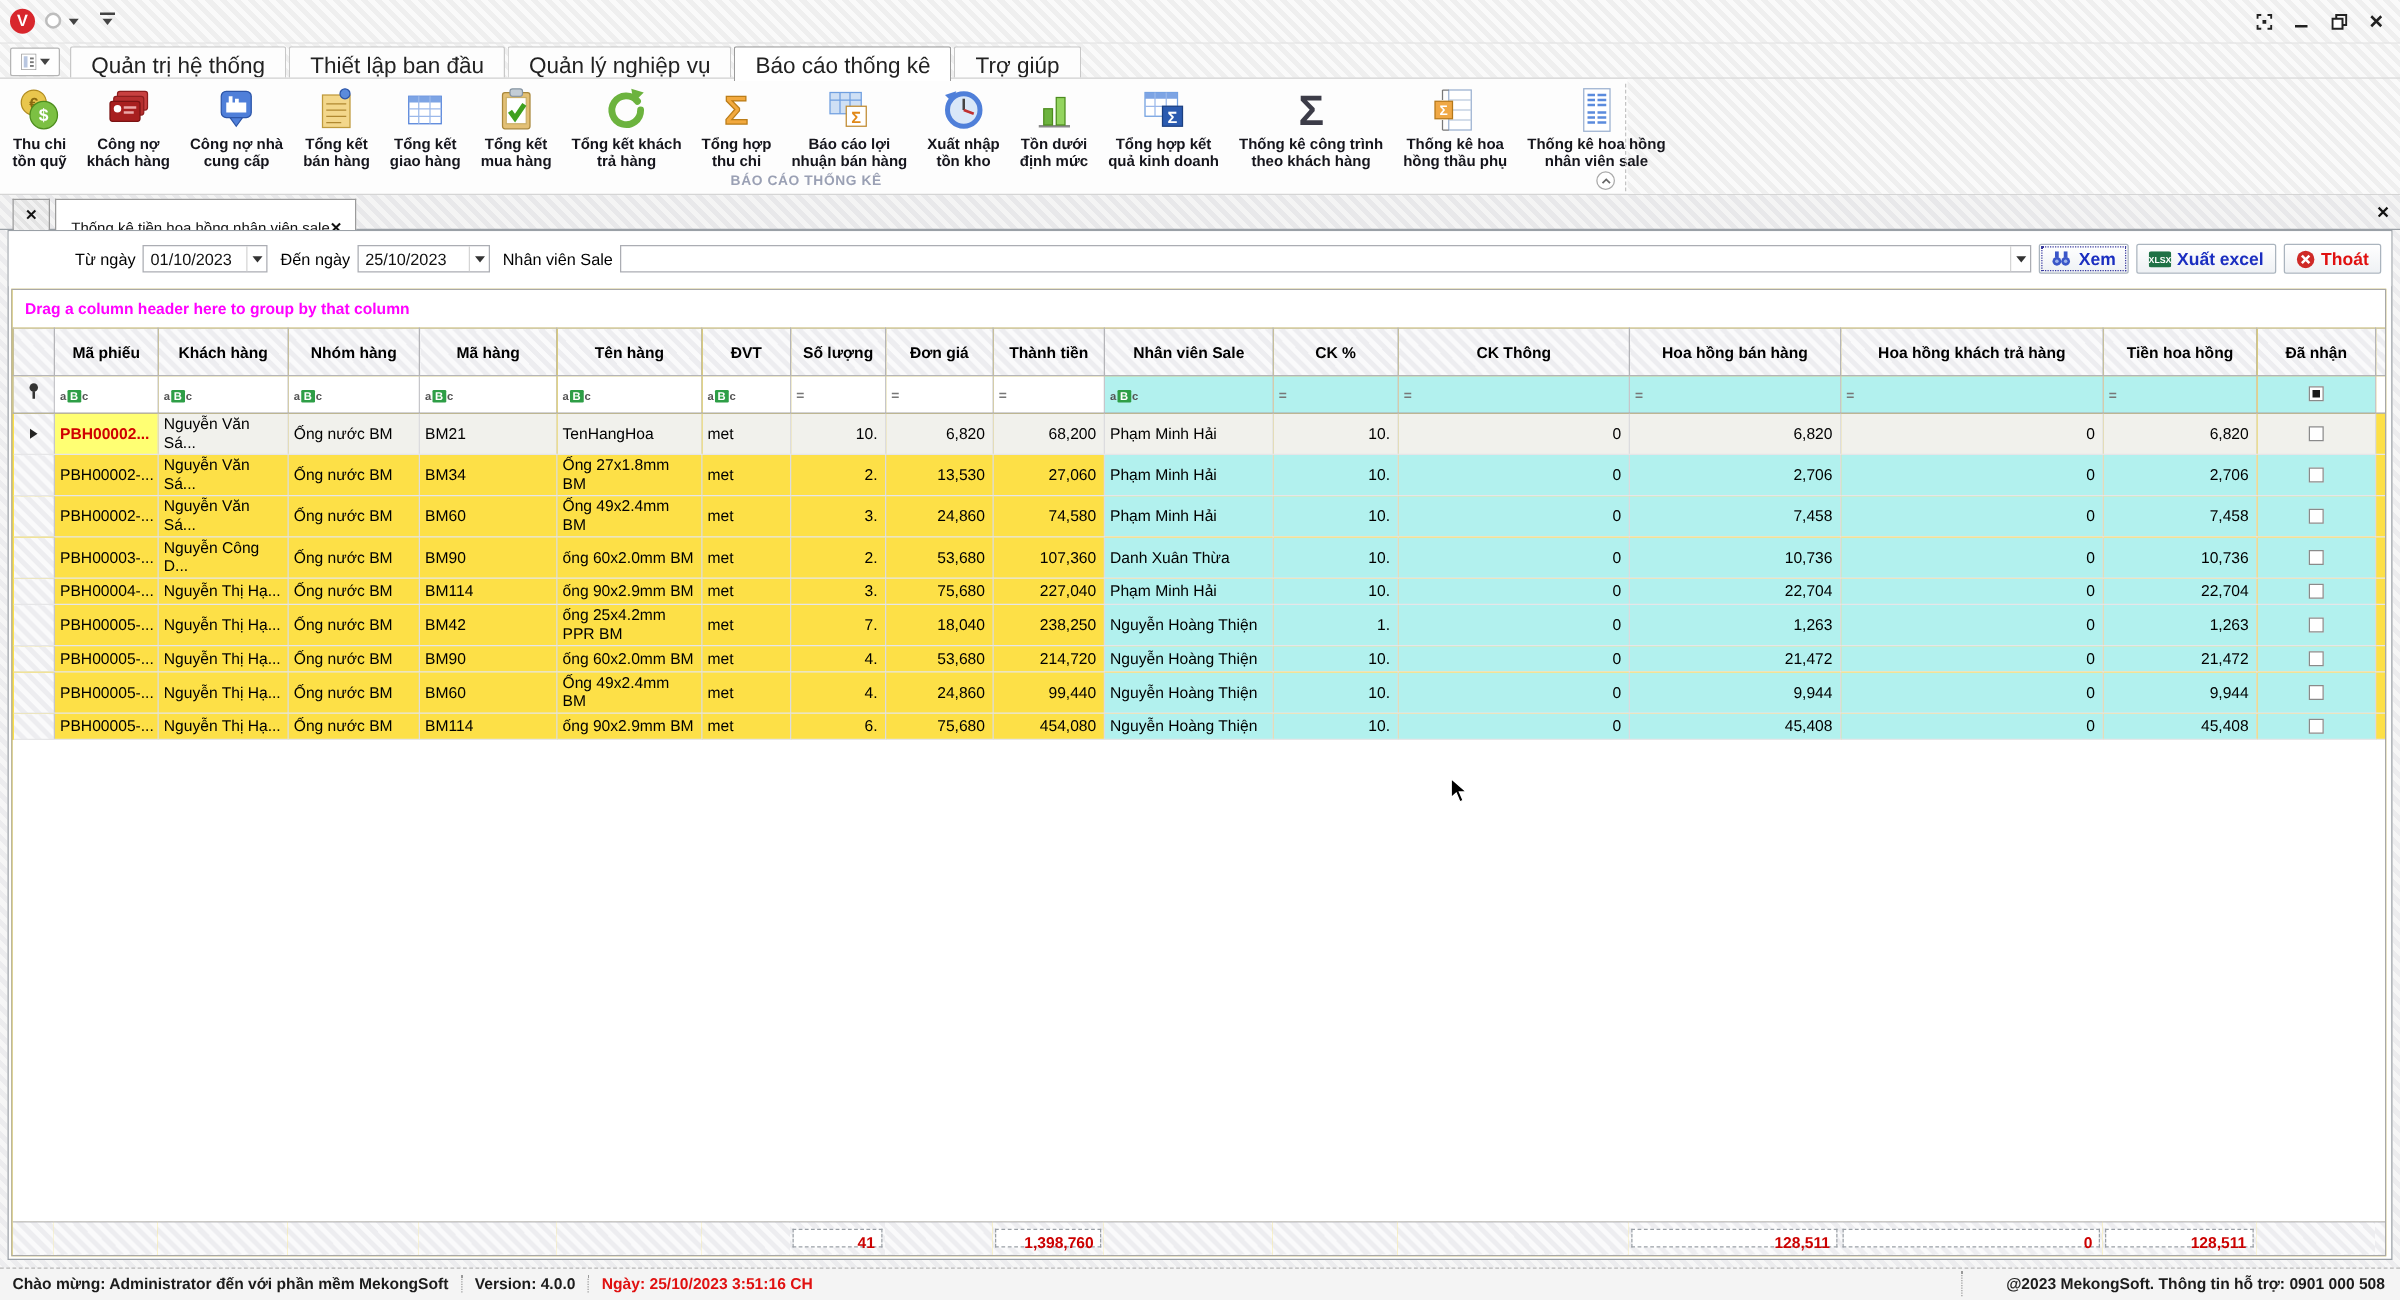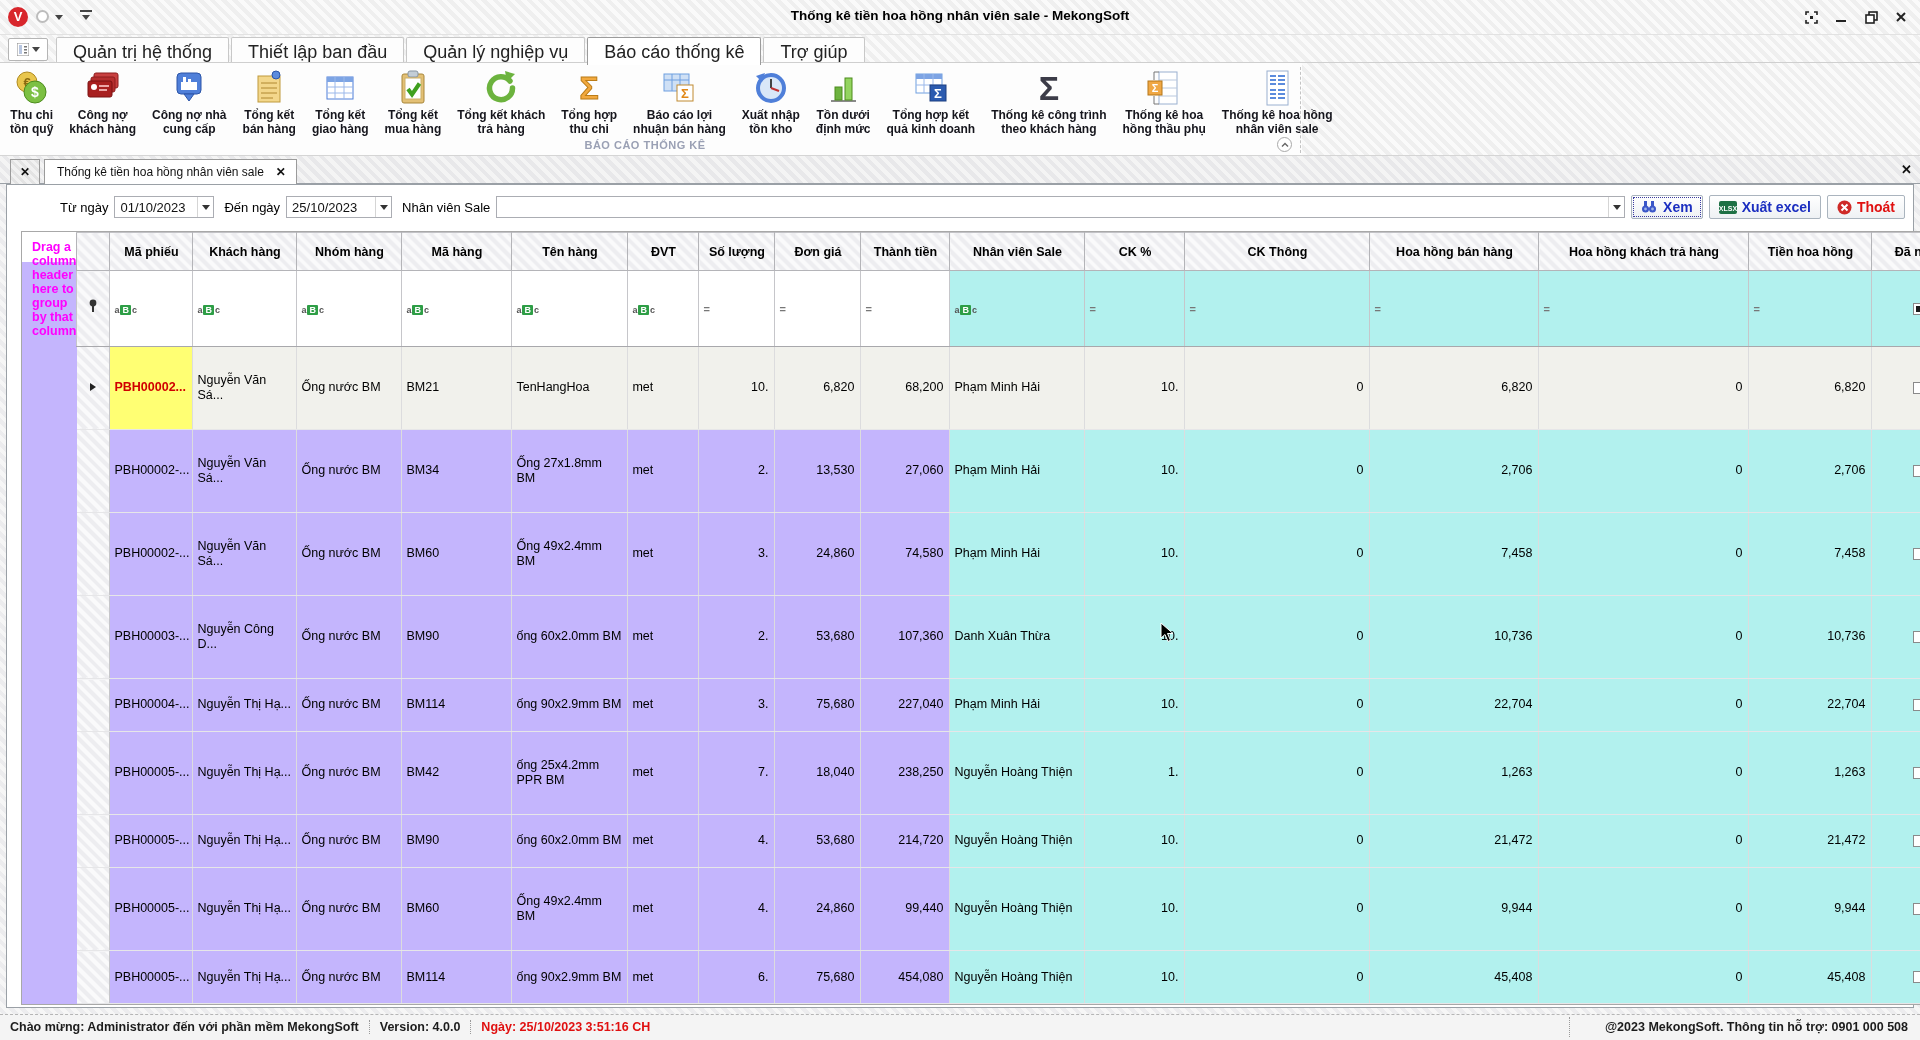--- a/index.html
+++ b/index.html
@@ -56,21 +56,21 @@
   #toolbar .hatch-right { position:absolute; left:1302px; top:0; right:0; bottom:0;
     background:repeating-linear-gradient(45deg,#fafafa 0 4px,#efefef 4px 8px); }
 
   
   #tabstrip { position:absolute; left:0; top:156px; width:1920px; height:28px;
     background:repeating-linear-gradient(45deg,#f4f4f4 0 4px,#e8e8ea 4px 8px); border-bottom:1px solid #9aa0a6; }
   #ts-close-left { position:absolute; left:10px; top:3px; width:30px; height:25px; border:1px solid #9b9b9b;
     border-bottom:none; background:repeating-linear-gradient(45deg,#f1f1f1 0 3px,#e3e3e3 3px 6px);
     text-align:center; font-weight:bold; font-size:12px; padding-top:5px; }
   #doc-tab { position:absolute; left:44px; top:3px; height:26px; background:#fff; border:1px solid #9b9b9b;
-    border-bottom:none; padding:5px 10px 0 12px; font-size:12px; display:flex; gap:12px; }
+    border-bottom:none; padding:15px 10px 0 12px; font-size:12px; display:flex; gap:0; }
   #doc-tab b { font-size:12px; }
   #ts-close-right { position:absolute; right:8px; top:6px; font-weight:bold; font-size:13px; }
 
   
   #docpanel { position:absolute; left:6px; top:184px; width:1908px; height:824px; background:#fff;
     border:1px solid #9aa0a6; }
 
   
   #filterbar { position:absolute; left:0; top:0; width:100%; height:44px; background:#fff; }
   #filterbar .lbl { font-size:13px; color:#000;margin-left:43px; }
@@ -81,22 +81,22 @@
   .arrow i { width:0; height:0; border-left:4px solid transparent; border-right:4px solid transparent;
     border-top:5px solid #333; }
   #flt-row { position:absolute; left:10px; top:10px; display:flex; align-items:center; gap:6px; width:1888px; }
   .fbtn { height:24px; border:1px solid #aab4be; border-radius:2px;
     background:linear-gradient(#ffffff,#eef1f4); display:flex; align-items:center; gap:5px;
     padding:0 9px; font-size:14px; font-weight:bold; color:#1b2ec0; }
   .fbtn.focused { outline:1px dotted #3a3aa0; outline-offset:-3px;align-items:center; }
   .fbtn.exit { color:#e01010; }
 
   
-  #grid { position:absolute; left:14px; top:46px; width:1900px; height:774px; border:1px solid #a8a8a8;
-    background:#c4b5fd; display:flex; flex-direction:row; overflow:hidden; }
+  #grid { position:absolute; left:2px; top:46px; width:1900px; height:774px; border:1px solid #a8a8a8;
+    background:#fde047; display:flex; flex-direction:column; overflow:hidden; }
   #group-hint { height:30px; padding:8px 0 0 10px; font-size:12.5px; font-weight:bold; color:#ff00ff; background:#fff; }
   table.grid-table { table-layout:fixed; border-collapse:collapse; width:1898px; }
   .hdr th { height:38px; font-size:12.5px; font-weight:bold; color:#000; text-align:center;
     background:repeating-linear-gradient(45deg,#fafafb 0 4px,#ededf0 4px 8px);
     border:1px solid #b4b4b8; border-top:1px solid #c2c2c6; overflow:hidden; white-space:nowrap; }
   .fltr td { height:30px; background:#fff; border:1px solid #c6c6ca; border-bottom:1px solid #a8a8ac;
     padding:0 4px; overflow:hidden; }
   .fltr td.cyan { background:#b2f1ee; }
   .fltr td.ind { background:repeating-linear-gradient(45deg,#fafafb 0 4px,#ededf0 4px 8px); text-align:center; }
   .abc { font-size:9px; font-weight:bold; color:#555; display:inline-flex; align-items:center; gap:1px; }
@@ -136,21 +136,20 @@
 <body>
 
 <div id="titlebar">
   <div id="app-logo">V</div>
   <div id="qat-circle"></div>
   <div class="tiny-caret" id="qat-caret"></div>
   <div id="custom-icon">
     <div class="bar"></div>
       <div class="car"></div>
   </div>
-  <div id="win-title">Thống kê tiền hoa hồng nhân viên sale - MekongSoft</div>
   <div id="win-controls">
     <span class="winbtn">
       <svg width="13" height="13" viewBox="0 0 13 13">
           <path d="M1 4 V1 H4 M9 1 H12 V4 M12 9 V12 H9 M4 12 H1 V9" stroke="#222" stroke-width="1.6" fill="none"></path>
           <rect x="5" y="5" width="3" height="3" fill="#222"></rect>
         </svg>
     </span>
     <span class="winbtn">
       <svg width="12" height="12" viewBox="0 0 12 12">
           <rect x="1" y="9" width="10" height="2" fill="#222"></rect>

